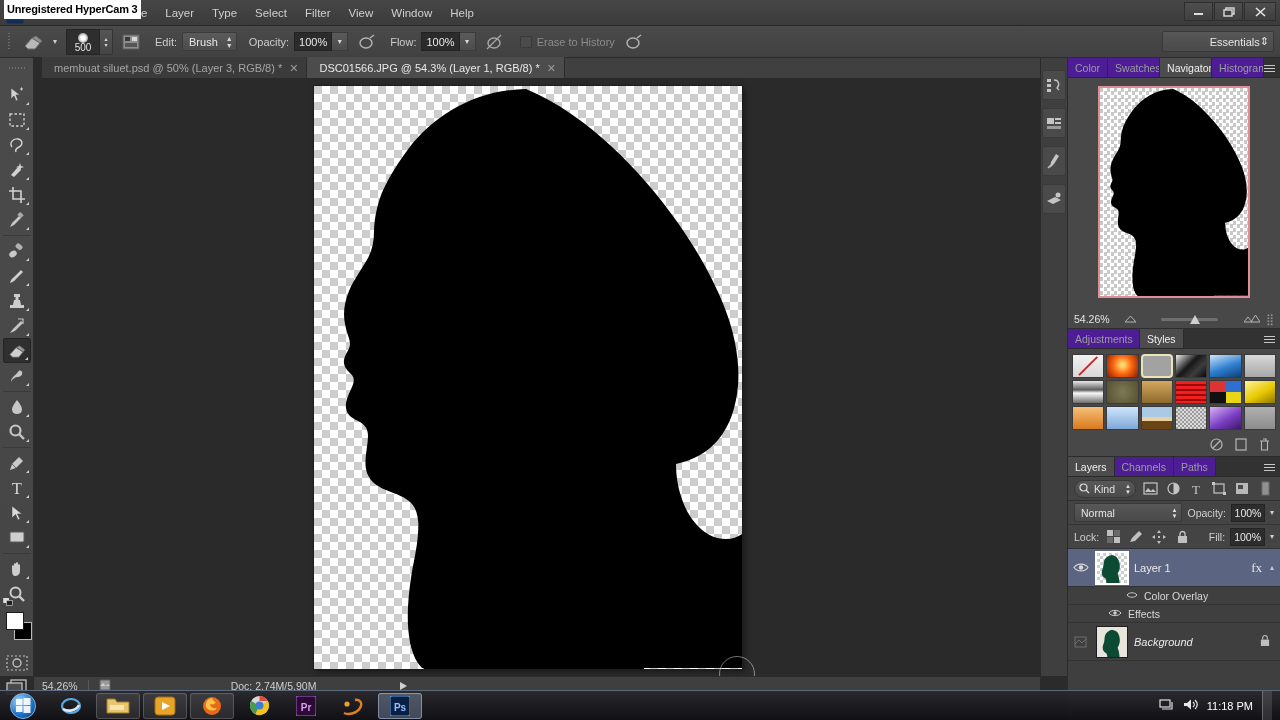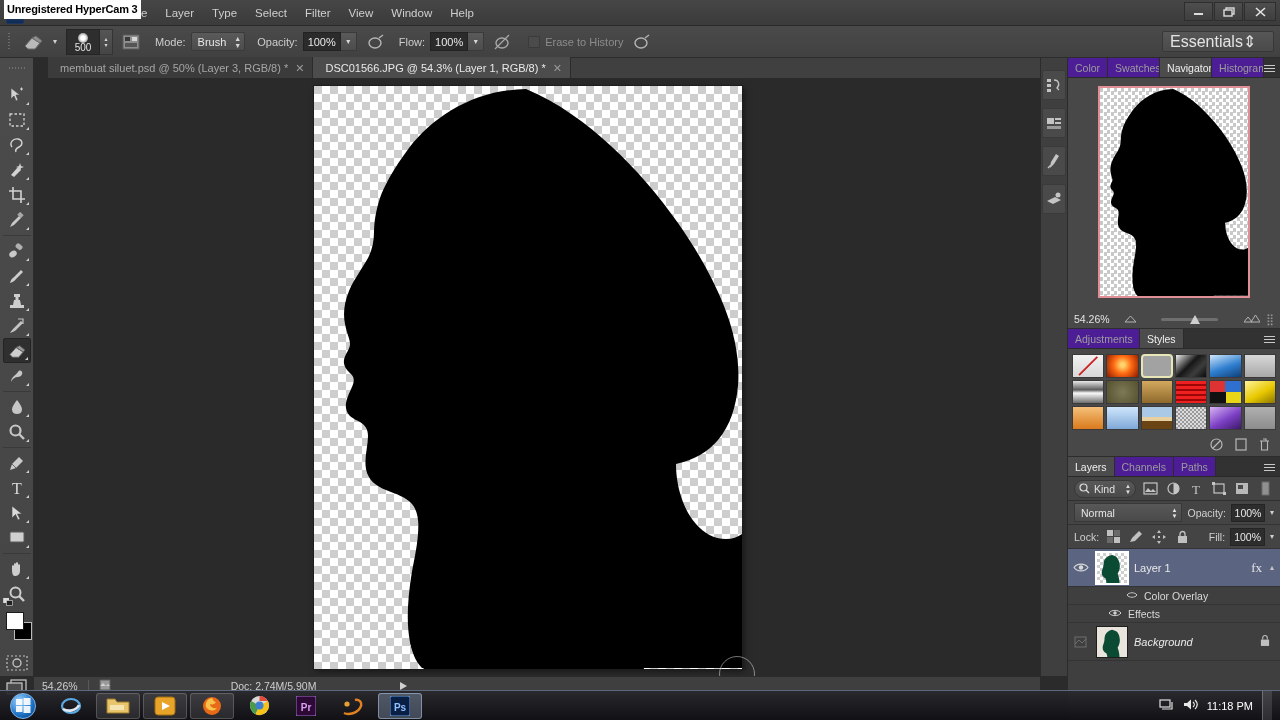--- a/index.html
+++ b/index.html
@@ -117,27 +117,27 @@
   .checkrow { margin-left: 14px; display: flex; align-items: center; gap: 5px; color: #8c8c8c; }
   .checkbox {
     width: 12px; height: 12px; background: #4b4b4b;
     border: 1px solid #3a3a3a; border-radius: 1px;
   }
   .ws-select {
     position: absolute; right: 6px; top: 5px;
     width: 112px; height: 21px;
     background: linear-gradient(#575757,#4a4a4a);
     border: 1px solid #383838; border-radius: 2px;
-    display: flex; align-items: center; justify-content: flex-start;
-    padding: 0 4px 0 7px; color: #e4e4e4; font-size: 16px;
+    display: flex; align-items: center; justify-content: flex-end;
+    padding: 0 4px 0 7px; color: #e4e4e4; font-size: 11px;
   }
 
   
   .tabbar {
-    position: absolute; left: 48px; top: 58px; width: 1006px; height: 21px;
+    position: absolute; left: 42px; top: 58px; width: 1006px; height: 21px;
     background: #404040; border-bottom: 1px solid #2a2a2a;
     display: flex; align-items: flex-end;
   }
   .doctab {
     height: 21px; display: flex; align-items: center; gap: 7px;
     padding: 0 8px 0 12px; font-size: 11px; color: #a5a5a5;
     background: #3b3b3b; border-right: 1px solid #2b2b2b;
   }
   .doctab.active { background: #4c4c4c; color: #e9e9e9; }
   .doctab .x { font-size: 11px; color: #9a9a9a; line-height: 10px; }
@@ -404,21 +404,21 @@
         <span>▾</span>
       </div>
     <div class="opt-icon-btn">
       <svg width="18" height="16" viewBox="0 0 18 16">
         <rect x="1" y="1" width="16" height="14" fill="#8e8e8e" stroke="#5c5c5c"></rect>
         <rect x="3" y="3" width="5" height="4" fill="#3a3a3a"></rect>
         <rect x="10" y="3" width="5" height="4" fill="#d6d6d6"></rect>
         <rect x="3" y="9" width="12" height="4" fill="#555"></rect>
       </svg>
     </div>
-    <div class="opt-label">Mode:</div>
+    <div class="opt-label">Edit:</div>
     <div class="combo">
       <span>Brush</span>
       <span class="ar">▲<br>▼</span>
     </div>
     <div class="opt-label">Opacity:</div>
     <div class="numfield">100%</div>
     <div class="numdrop">▾</div>
     <div class="opt-icon-btn">
       <svg width="18" height="16" viewBox="0 0 18 16">
         <ellipse cx="9" cy="9" rx="6" ry="5" fill="none" stroke="#b5b5b5" stroke-width="1.4"></ellipse>

